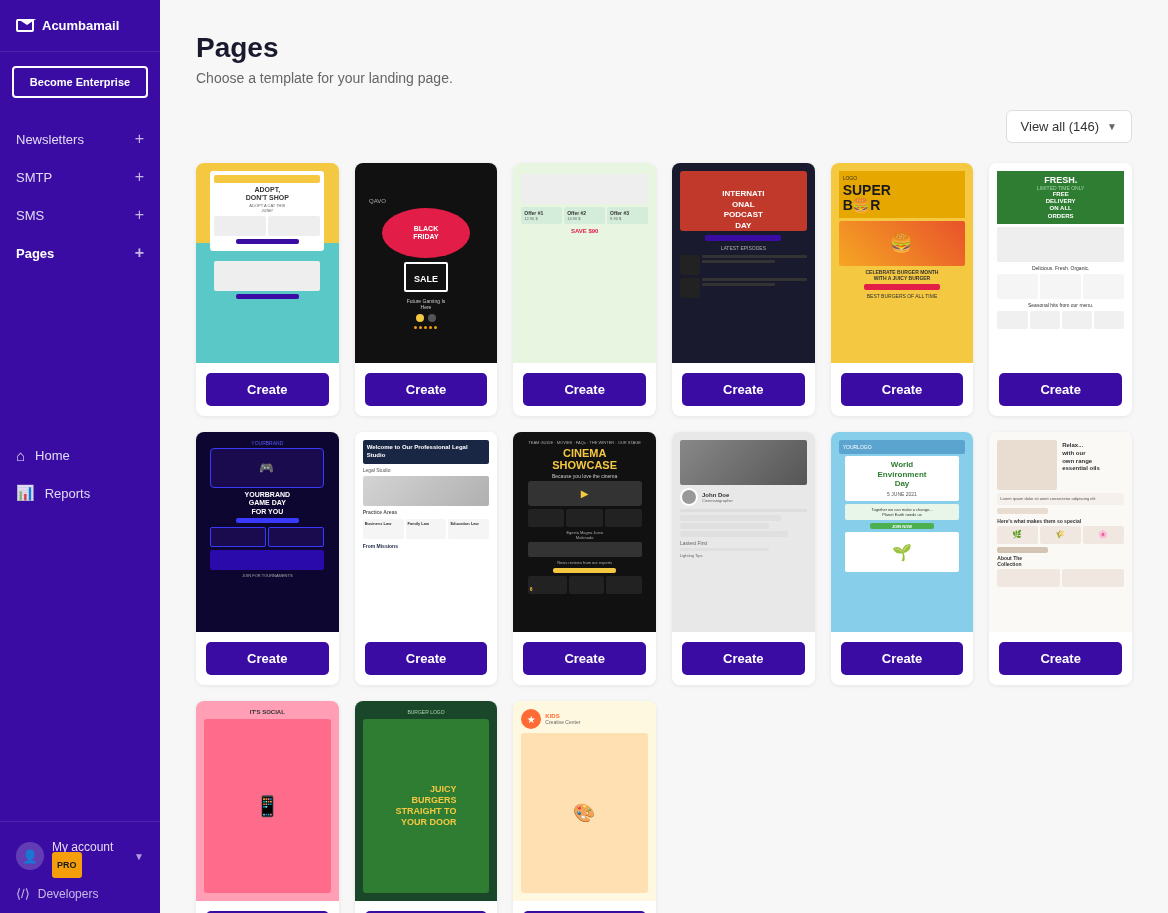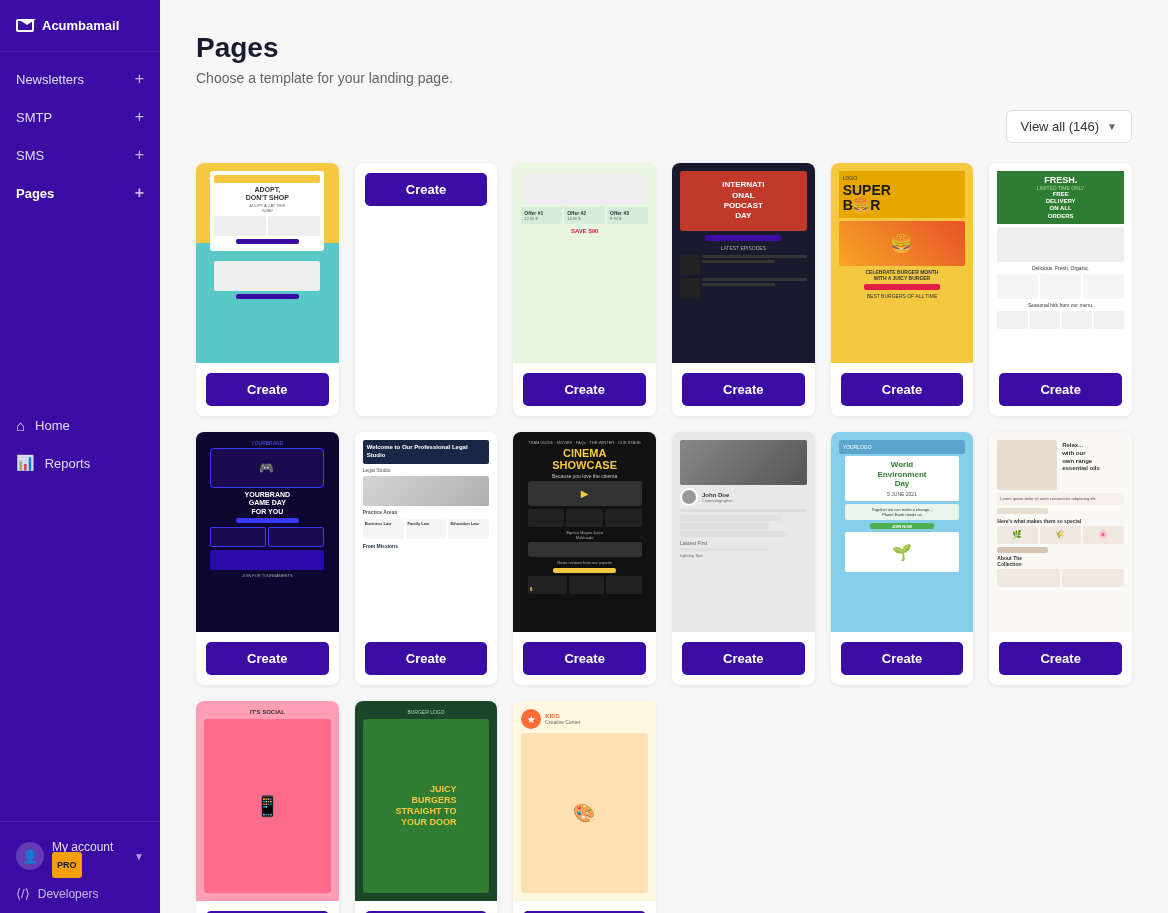--- a/index.html
+++ b/index.html
@@ -273,20 +273,21 @@
   </style>
 </head>
 <body>
 
 <aside class="sidebar">
   <div class="sidebar-header">
     <div class="envelope-icon"></div>
     <span class="sidebar-logo-text">Acumbamail</span>
   </div>
 
+  <button class="sidebar-enterprise-btn">Become Enterprise</button>
 
   <nav class="sidebar-nav">
     <div class="sidebar-nav-item">
       <span>Newsletters</span>
       <span class="plus-icon">+</span>
     </div>
     <div class="sidebar-nav-item">
       <span>SMTP</span>
       <span class="plus-icon">+</span>
     </div>
@@ -358,20 +359,41 @@
         </div>
         <div style="background:#5bc8c8;width:90%;border-radius:3px;padding:4px;margin-top:2px;">
           <div style="background:#eee;height:30px;border-radius:2px;"></div>
           <div style="background:#3a0ca3;height:5px;width:60%;margin:3px auto;border-radius:2px;"></div>
         </div>
       </div>
       <button class="template-create-btn">Create</button>
     </div>
 
     <div class="template-card">
+      <div class="template-preview preview-blackfriday">
+        <div style="color:#aaa;font-size:6px;margin-bottom:4px;text-align:left;width:90%;">QAVO</div>
+        <div style="background:#e11d48;width:70%;height:50px;border-radius:50%;display:flex;align-items:center;justify-content:center;margin-bottom:4px;">
+          <span style="color:white;font-size:7px;font-weight:800;text-align:center;line-height:1.1;">BLACK<br>FRIDAY</span>
+        </div>
+        <div style="border:2px solid white;padding:4px 8px;border-radius:2px;">
+          <span style="color:white;font-size:9px;font-weight:800;">SALE</span>
+        </div>
+        <div style="color:#ccc;font-size:5px;margin-top:6px;text-align:center;">Future Gaming Is<br>Here</div>
+        <div style="display:flex;gap:4px;margin-top:4px;">
+          <div style="width:8px;height:8px;border-radius:50%;background:#f5c842;"></div>
+          <div style="width:8px;height:8px;border-radius:50%;background:#555;"></div>
+        </div>
+        <div style="display:flex;gap:2px;margin-top:4px;">
+          <div style="background:#f59e0b;width:3px;height:3px;border-radius:50%;"></div>
+          <div style="background:#f59e0b;width:3px;height:3px;border-radius:50%;"></div>
+          <div style="background:#f59e0b;width:3px;height:3px;border-radius:50%;"></div>
+          <div style="background:#f59e0b;width:3px;height:3px;border-radius:50%;"></div>
+          <div style="background:#f59e0b;width:3px;height:3px;border-radius:50%;"></div>
+        </div>
+      </div>
       <button class="template-create-btn">Create</button>
     </div>
 
     <div class="template-card">
       <div class="template-preview preview-flash">
         <div style="background:#eee;height:30px;width:100%;margin:3px 0;border-radius:2px;"></div>
         <div style="display:flex;gap:2px;width:100%;">
           <div style="flex:1;background:#d4edda;padding:3px;border-radius:2px;">
             <div style="font-size:5px;font-weight:700;color:#333;">Offer #1</div>
             <div style="font-size:4px;color:#666;">12.90 $</div>
@@ -385,21 +407,21 @@
             <div style="font-size:4px;color:#666;">9.90 $</div>
           </div>
         </div>
         <div style="color:#e11d48;font-size:6px;font-weight:700;margin-top:4px;">SAVE $90</div>
       </div>
       <button class="template-create-btn">Create</button>
     </div>
 
     <div class="template-card">
       <div class="template-preview preview-podcast">
-        <div style="background:#c0392b;width:100%;height:60px;border-radius:3px;display:flex;align-items:center;justify-content:center;margin-bottom:4px;">
+        <div style="background:#c0392b;width:100%;height:60px;border-radius:3px;display:flex;align-items:flex-end;justify-content:center;margin-bottom:4px;">
           <span style="color:white;font-size:8px;font-weight:800;text-align:center;line-height:1.3;">INTERNATI<br>ONAL<br>PODCAST<br>DAY</span>
         </div>
         <div style="background:#3a0ca3;width:60%;height:6px;border-radius:2px;margin:0 auto 4px;"></div>
         <div style="color:#aaa;font-size:5px;text-align:center;margin-bottom:4px;">LATEST EPISODES</div>
         <div style="display:flex;gap:2px;width:100%;">
           <div style="background:#222;width:20px;height:20px;border-radius:2px;"></div>
           <div style="flex:1;">
             <div style="background:#333;height:3px;border-radius:1px;margin-bottom:2px;"></div>
             <div style="background:#333;height:3px;border-radius:1px;width:70%;"></div>
           </div>

